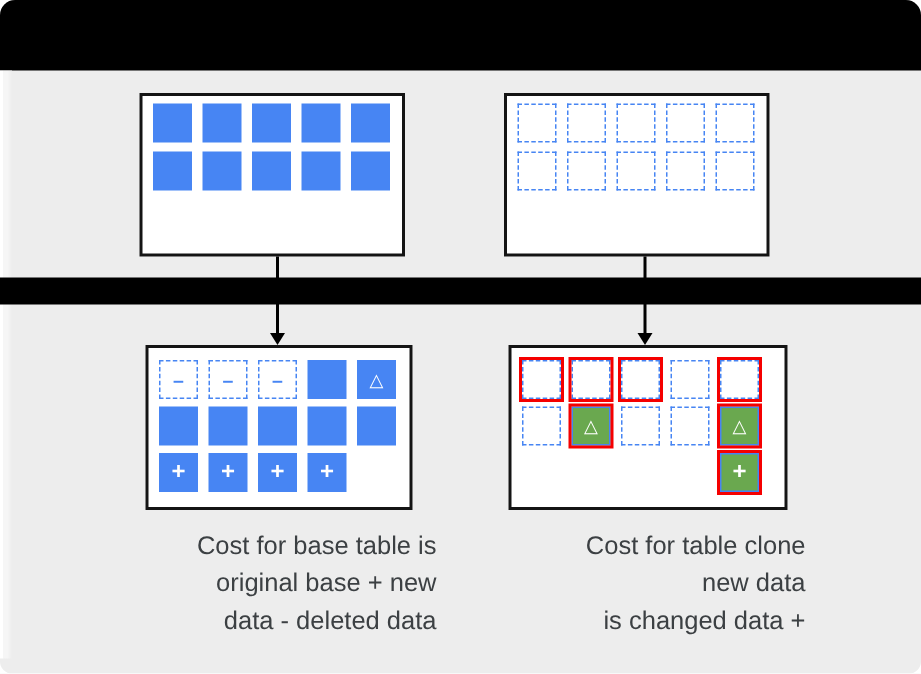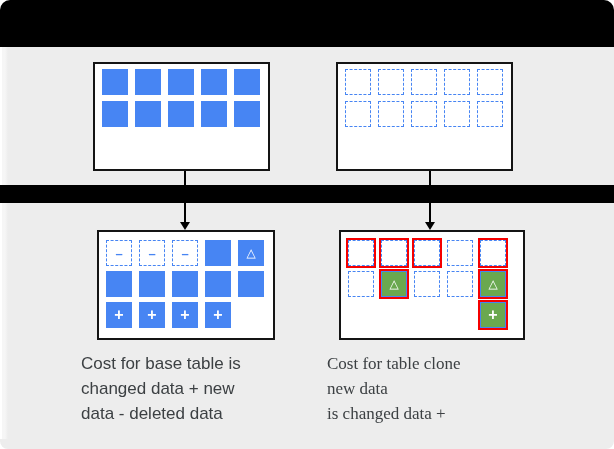--- a/index.html
+++ b/index.html
@@ -32,24 +32,24 @@
   .glyph-delta{font-size:12px;}
   .arrow{position:absolute;width:12px;}
   .arrow .shaft{position:absolute;left:5px;top:0;width:2px;background:#000;}
   .arrow .head{position:absolute;left:1px;width:0;height:0;
                border-left:5px solid transparent;border-right:5px solid transparent;
                border-top:8px solid #000;}
   #arrow-left{left:179px;top:171px;height:59px;}
   #arrow-right{left:424px;top:171px;height:59px;}
   .arrow .shaft{height:51px;}
   .arrow .head{top:51px;}
-  .caption{position:absolute;width:210px;text-align:left;color:var(--text,#3c4043);
+  .caption{position:absolute;width:210px;text-align:right;color:var(--text,#3c4043);
            font-size:17px;line-height:25px;top:351px;}
   #caption-left{left:81px;}
-  #caption-right{left:327px;font-family:Liberation Serif, serif;}
+  #caption-right{left:327px;}
 </style>
 </head>
 <body>
 
 <div class="stage">
   <div class="bar top"></div>
   <div class="left-strip"></div>
   <div class="bar mid"></div>
 
   <div class="wbox" id="box-tl">
@@ -149,21 +149,21 @@
         <div class="sq empty"></div>
         <div class="sq empty"></div>
         <div class="sq red green">
           <span class="glyph glyph-plus">+</span>
         </div>
       </div>
   </div>
 
   <div class="caption" id="caption-left">
     <div>Cost for base table is</div>
-    <div>changed data + new</div>
+    <div>original base + new</div>
     <div>data - deleted data</div>
   </div>
 
   <div class="caption" id="caption-right">
     <div>Cost for table clone</div>
     <div>new data</div>
     <div>is changed data +</div>
   </div>
 </div>
 

